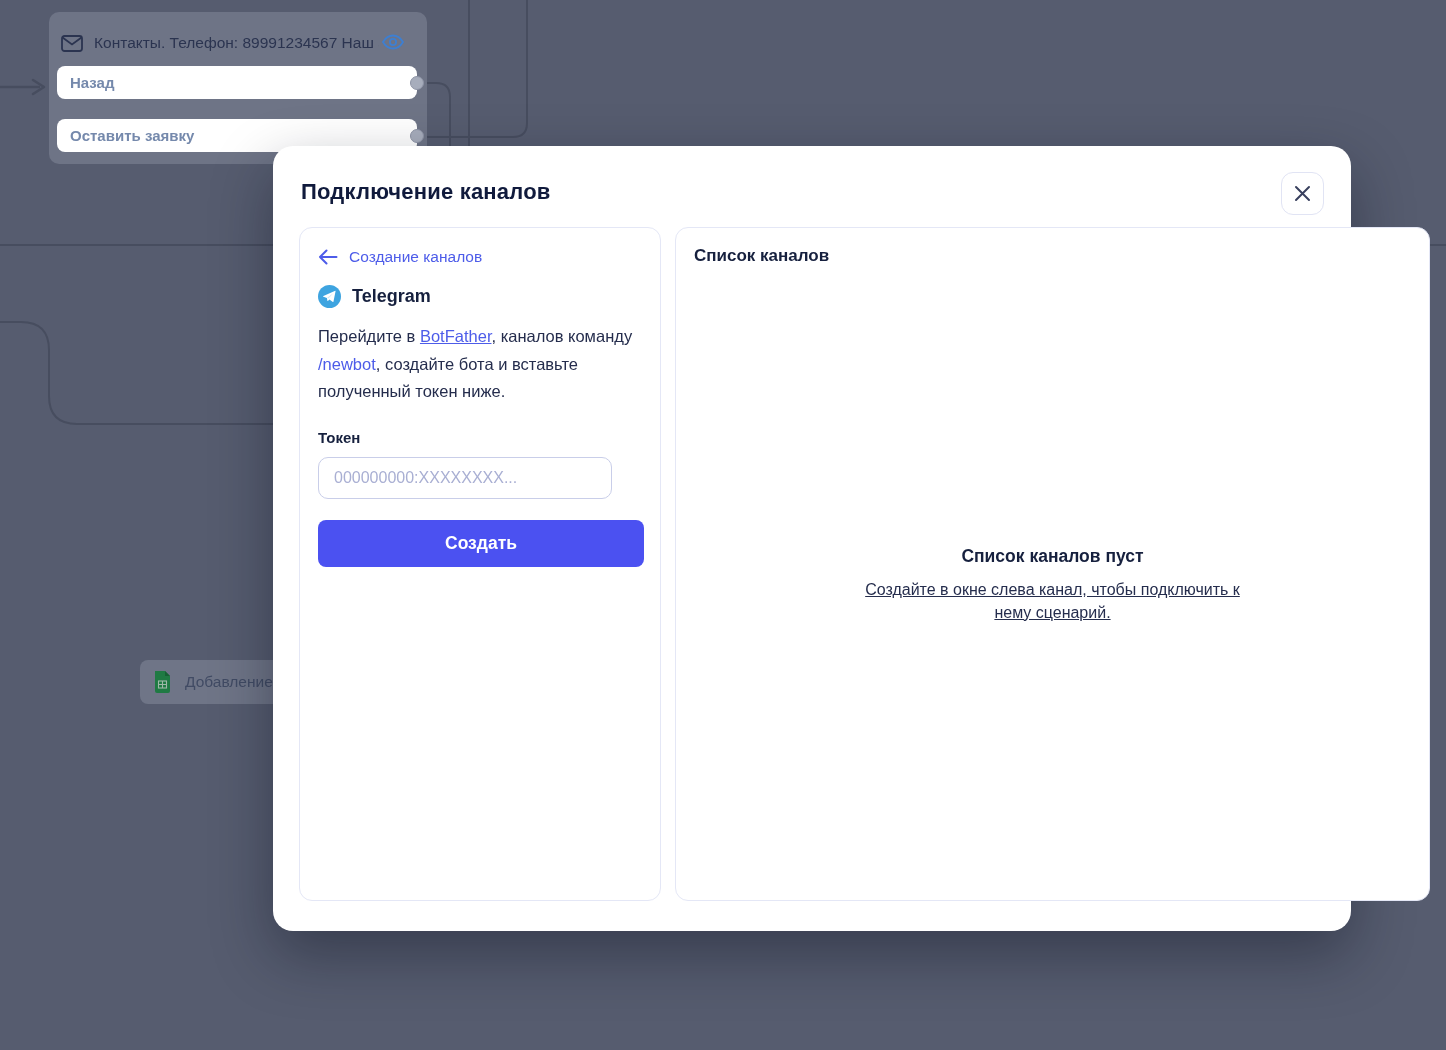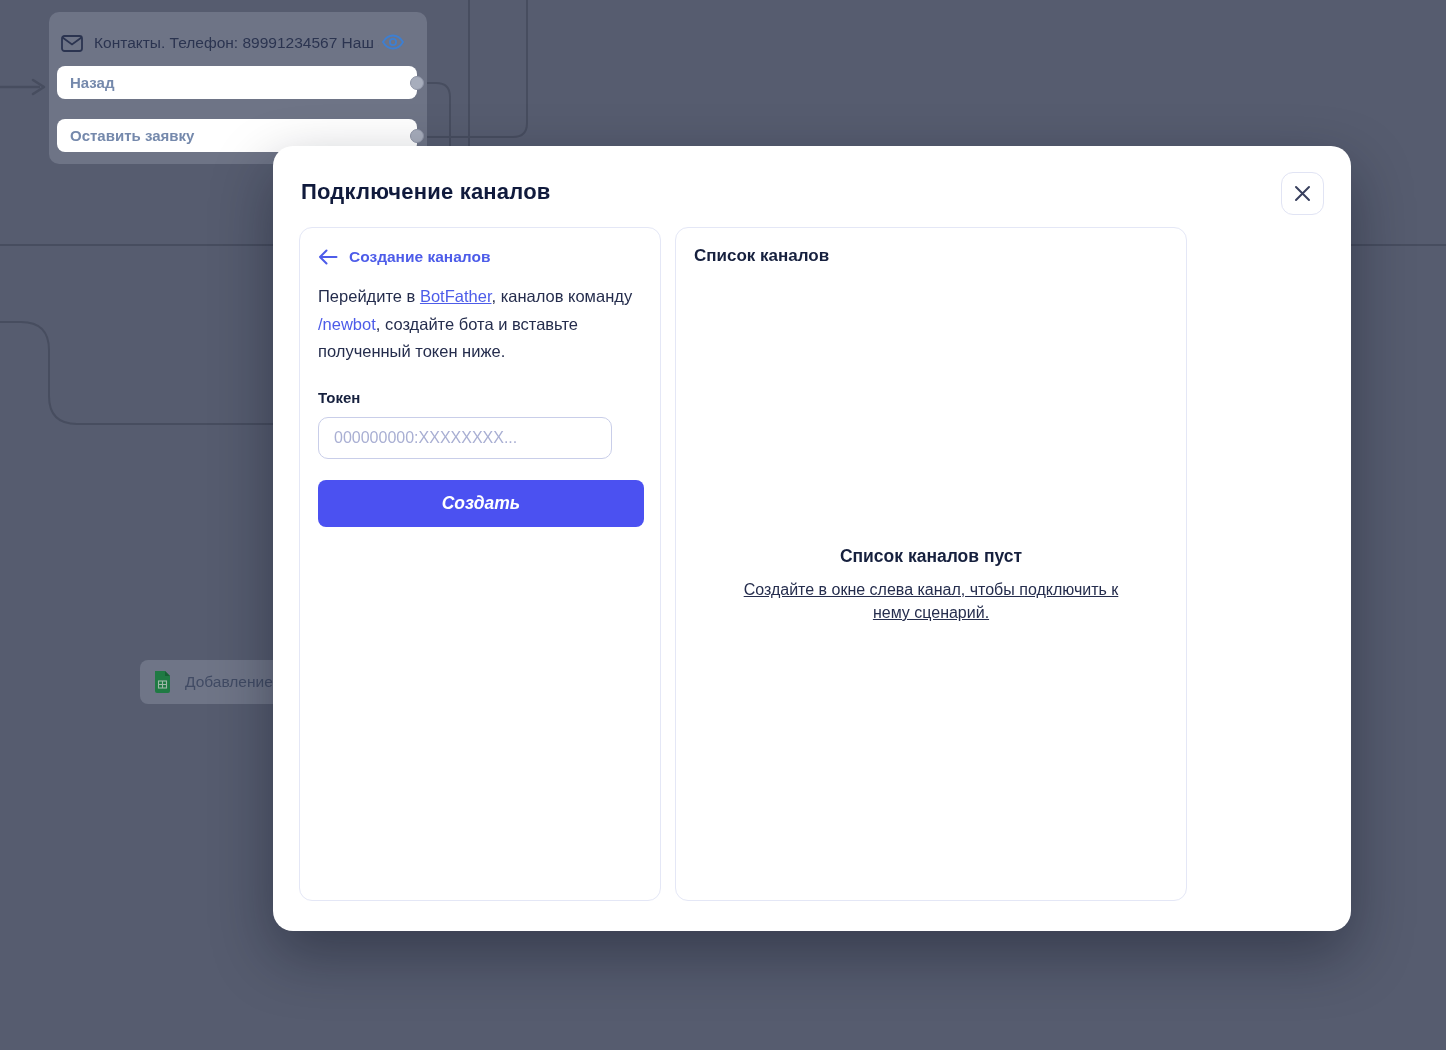--- a/index.html
+++ b/index.html
@@ -33,42 +33,42 @@
            box-shadow:0 24px 60px rgba(10,14,30,.40); }
   #modal-title { position:absolute; left:28px; top:33px; font-size:22px; font-weight:700;
                  color:#101a3c; letter-spacing:.2px; }
   #close-btn { position:absolute; right:27px; top:26px; width:43px; height:43px;
                background:#fff; border:1px solid #e1e4f4; border-radius:12px;
                display:flex; align-items:center; justify-content:center; cursor:pointer; }
 
   .panel { position:absolute; top:81px; background:#fff; border:1px solid #e4e7f6;
            border-radius:13px; }
   #create-panel { left:26px; width:362px; height:674px; padding:18px; }
-  #channels-panel { left:402px; width:512px; height:674px; padding:18px; }
+  #channels-panel { left:402px; width:755px; height:674px; padding:18px; }
 
   .back-row { display:flex; align-items:center; cursor:pointer; height:22px; }
-  .back-label { font-size:15.5px; font-weight:700; margin-left:11px; }
+  .back-label { font-size:15.5px; font-weight:400; margin-left:11px; }
 
   .channel-row { display:flex; align-items:center; margin-top:16px; height:24px; }
   .channel-name { font-size:18px; font-weight:700; color:#16203e; margin-left:11px; }
 
   .instruction { margin-top:15px; width:328px; font-size:16.5px; line-height:27.5px;
                  color:#252d4d; }
   .instruction a { color:#4d5ce9; text-decoration:underline; cursor:pointer; }
   .cmd { color:#4d5ce9; }
 
   .token-label { margin-top:23px; font-size:15px; font-weight:700; color:#16203e; }
   #token-input { margin-top:11px; width:294px; height:42px; border:1px solid #c9cee9;
                  border-radius:10px; padding:0 15px; font-size:16px; color:#252d4d;
                  font-family:"Liberation Sans", sans-serif; outline:none; }
   #token-input::placeholder { color:#a9afd3; }
 
   #create-btn { margin-top:21px; width:326px; height:47px; border:none; border-radius:8px;
                 background:#4b51f1; color:#ffffff; font-size:17.5px; font-weight:700;
-                font-family:"Liberation Sans", sans-serif; cursor:pointer;font-style:italic; }
+                font-family:"Liberation Sans", sans-serif; cursor:pointer; }
 
   .channels-title { font-size:17px; font-weight:700; color:#16203e; }
   .empty-state { position:absolute; left:0; top:318px; width:100%; text-align:center; }
   .empty-title { font-size:17.5px; font-weight:700; color:#16203e; }
   .empty-body { margin:11px auto 0; width:400px; font-size:16px; line-height:23px;
                 color:#252d4d;text-decoration:underline; }
 </style>
 </head>
 <body>
 
@@ -133,20 +133,29 @@
 
   <div class="panel" id="create-panel">
 
     <div class="back-row">
       <svg width="20" height="16" viewBox="0 0 20 16">
         <path d="M8.5 1.5 L2 8 L8.5 14.5 M2 8 H18.5" fill="none" stroke="#4d5ce9" stroke-width="2" stroke-linecap="round" stroke-linejoin="round"></path>
       </svg>
       <span class="back-label" style="color:#4d5ce9;">Создание каналов</span>
     </div>
 
+    <div class="channel-row">
+      <svg width="23" height="23" viewBox="0 0 23 23">
+        <circle cx="11.5" cy="11.5" r="11.5" fill="#3ea4e0"></circle>
+        <path d="M17.6 6.1 L15.5 16.4 Q15.3 17.2 14.5 16.8 L11.4 14.5 L9.9 15.9 Q9.5 16.3 9.4 15.8
+                 L8.9 12.9 L5.4 11.7 Q4.5 11.4 5.4 11 L16.7 6.0 Q17.7 5.6 17.6 6.1 Z" fill="#ffffff"></path>
+        <path d="M8.9 12.9 L15.2 8.2 L10.5 13.6 Z" fill="#cfe8f7"></path>
+      </svg>
+      <span class="channel-name">Telegram</span>
+    </div>
 
     <div class="instruction"><span>Перейдите в </span><a>BotFather</a><span>, каналов команду </span><span class="cmd">/newbot</span><span>, создайте бота и вставьте полученный токен ниже.</span></div>
 
     <div class="token-label">Токен</div>
 
     <input id="token-input" type="text" placeholder="000000000:XXXXXXXX..." style="">
 
     <button id="create-btn">Создать</button>
   </div>
 

